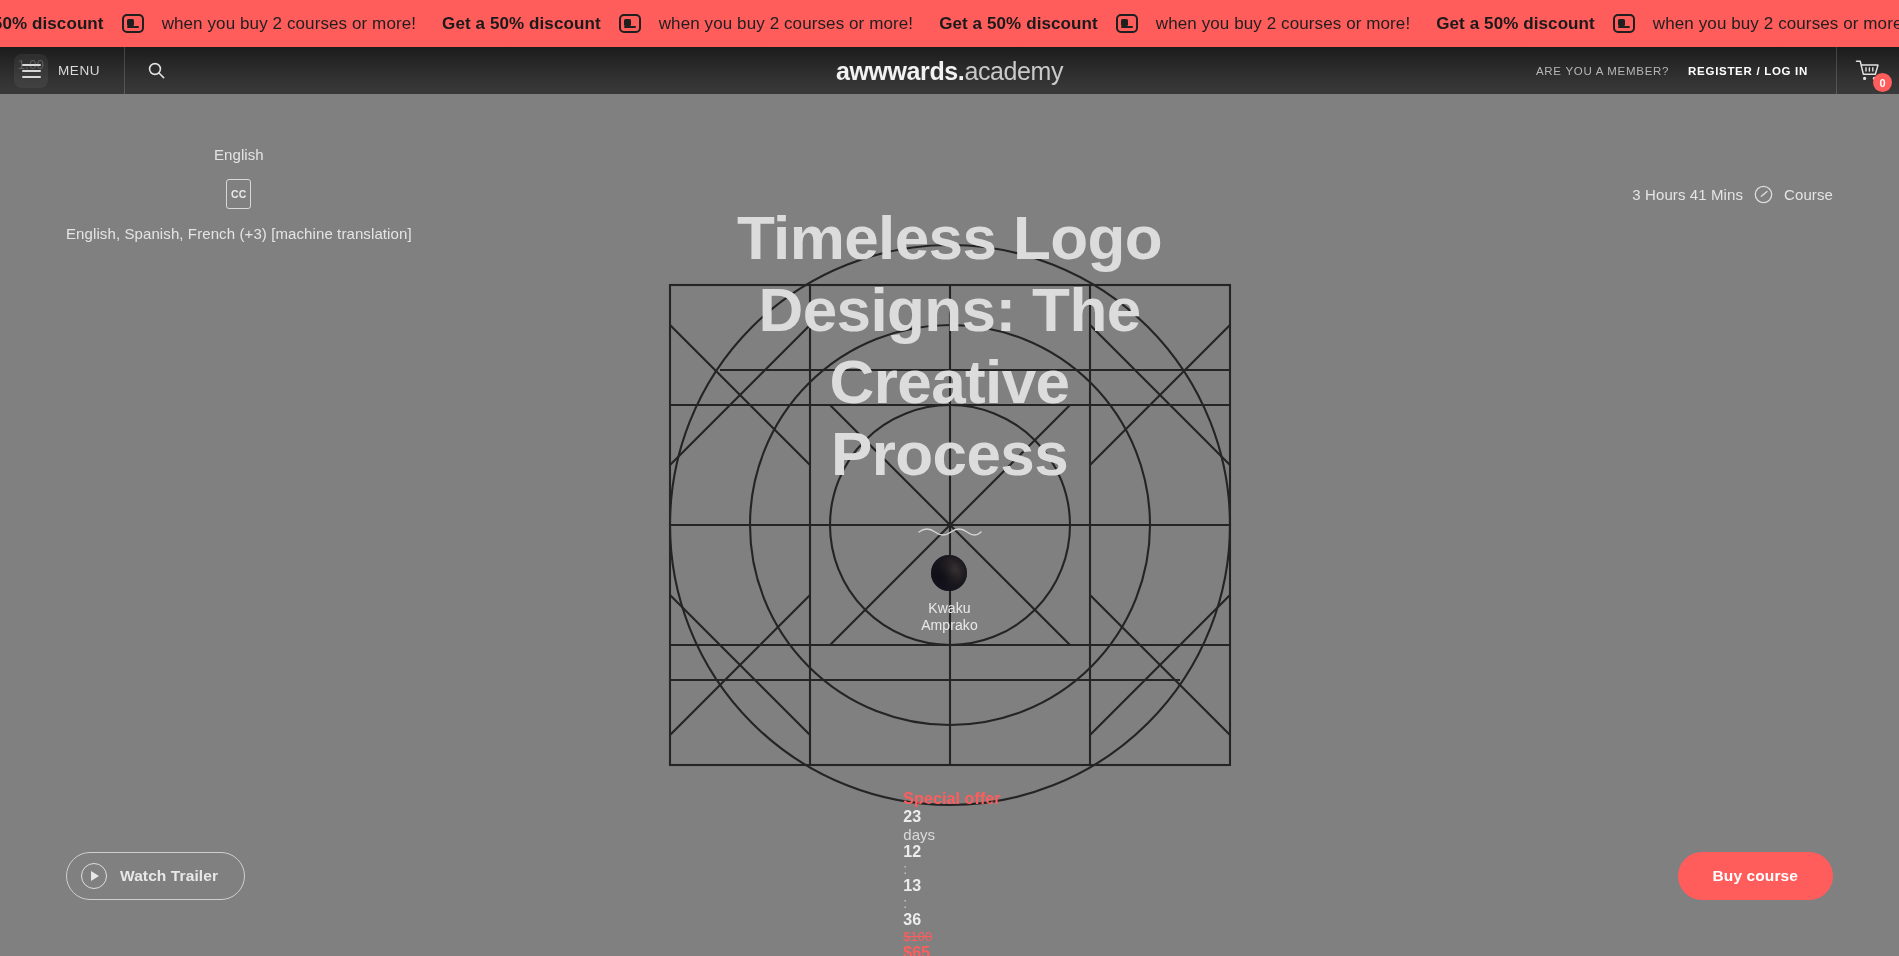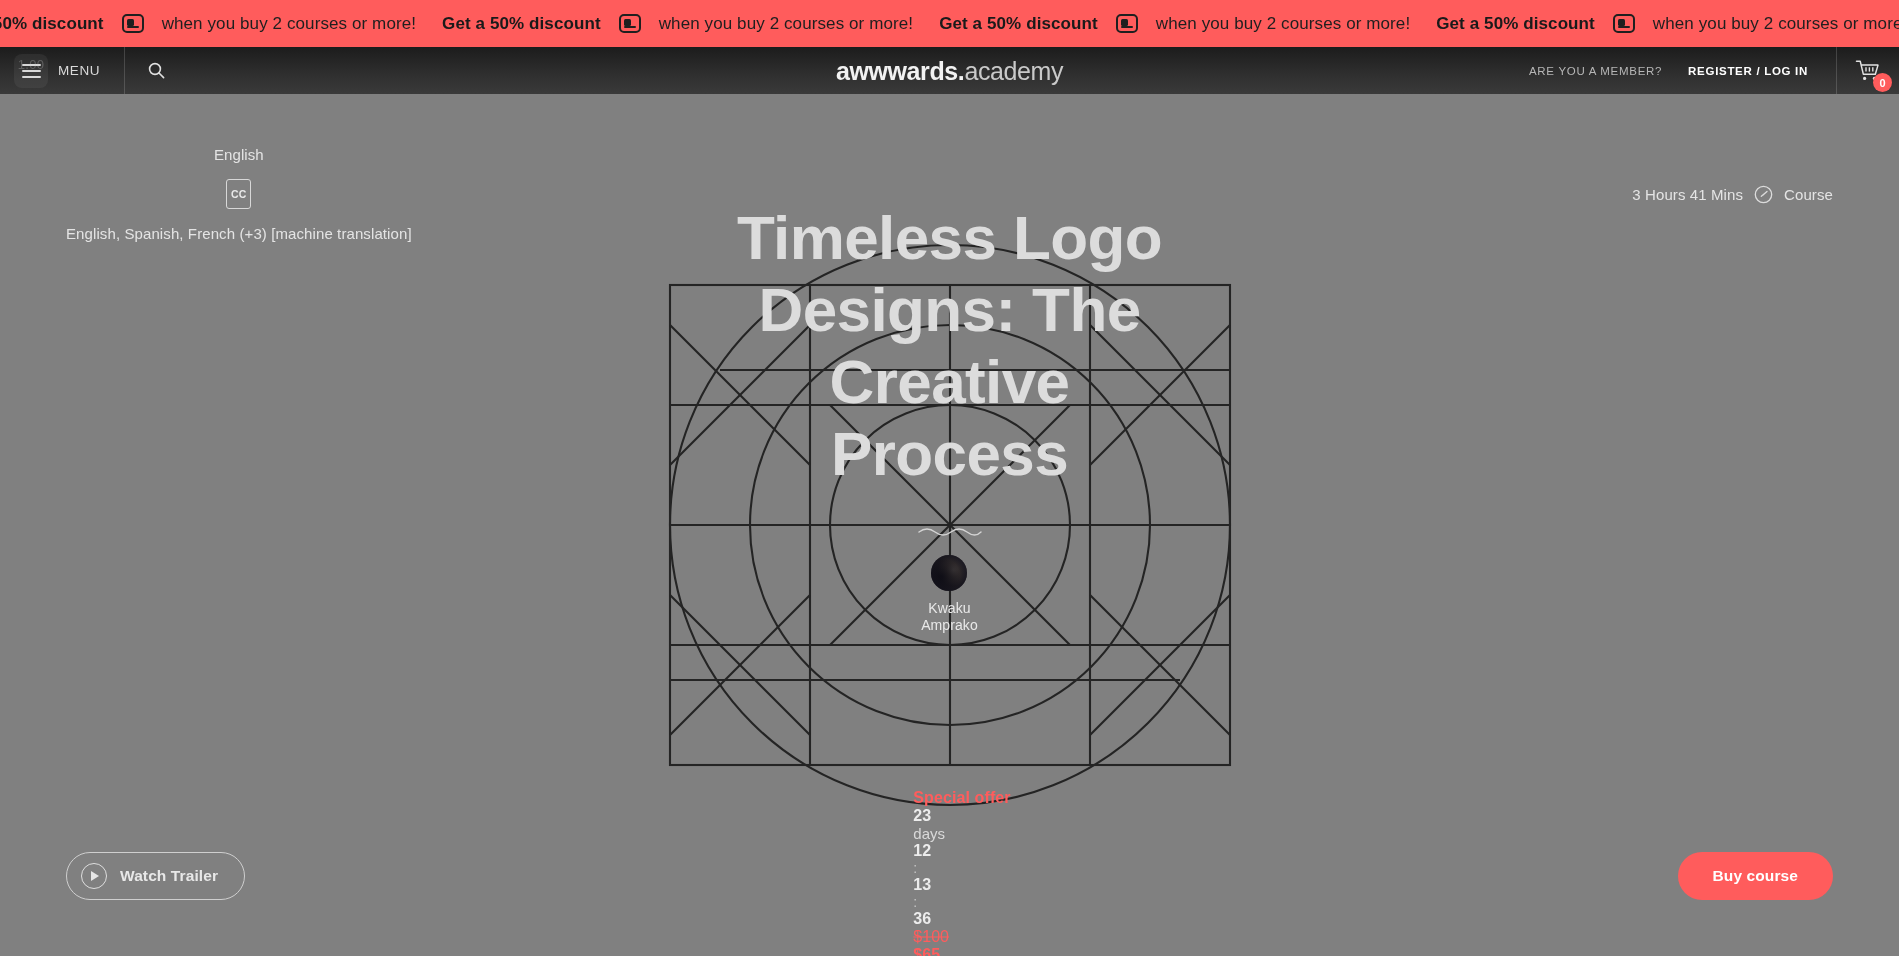--- a/index.html
+++ b/index.html
@@ -113,21 +113,21 @@
     cursor: pointer;
   }
   .brand .b1 { color: #f2f2f2; font-weight: bold; }
   .brand .b2 { color: #c9c9c9; font-weight: 400; }
 
   .hdr-right {
     margin-left: auto; display: flex; align-items: center; height: 100%;
   }
   .member-text {
     font-size: 11.5px; color: #b6b6b6;
-    letter-spacing: .7px; margin-right: 26px;
+    letter-spacing: .7px; margin-right: 19px;
   }
   .auth-link {
     font-size: 11.5px; color: #fff; font-weight: bold;
     letter-spacing: .7px; cursor: pointer;
     margin-right: 28px;
   }
   .cart-divider {
     width: 1px; height: 47px; background: rgba(255,255,255,.16);
   }
   .cart-btn {
@@ -258,22 +258,22 @@
     flex-direction: column;
   }
   .offer-label {
     font-size: 16px; font-weight: bold; color: #ff5c5c;
     margin-right: 19px; letter-spacing: .1px;
   }
   .cd-num { font-size: 16px; font-weight: bold; color: #ececec; }
   .cd-word { font-size: 15px; font-weight: 400; color: #d9d9d9; margin: 0 4px 0 4px; }
   .cd-colon { font-size: 14px; color: #c4c4c4; margin: 0 5px; }
   .price-old {
-    font-size: 16px; color: #ff5c5c; text-decoration: line-through;
-    margin-left: 22px; font-weight: 400;
+    font-size: 13px; color: #ff5c5c; text-decoration: line-through;
+    margin-left: 12px; font-weight: 400;
   }
   .price-new {
     font-size: 16px; color: #ff5c5c; font-weight: bold;
     margin-left: 11px;
   }
 
   .buy-btn {
     margin-left: auto;
     height: 48px; padding: 12px 35px;
     background: #ff5c5c; color: #fff;

